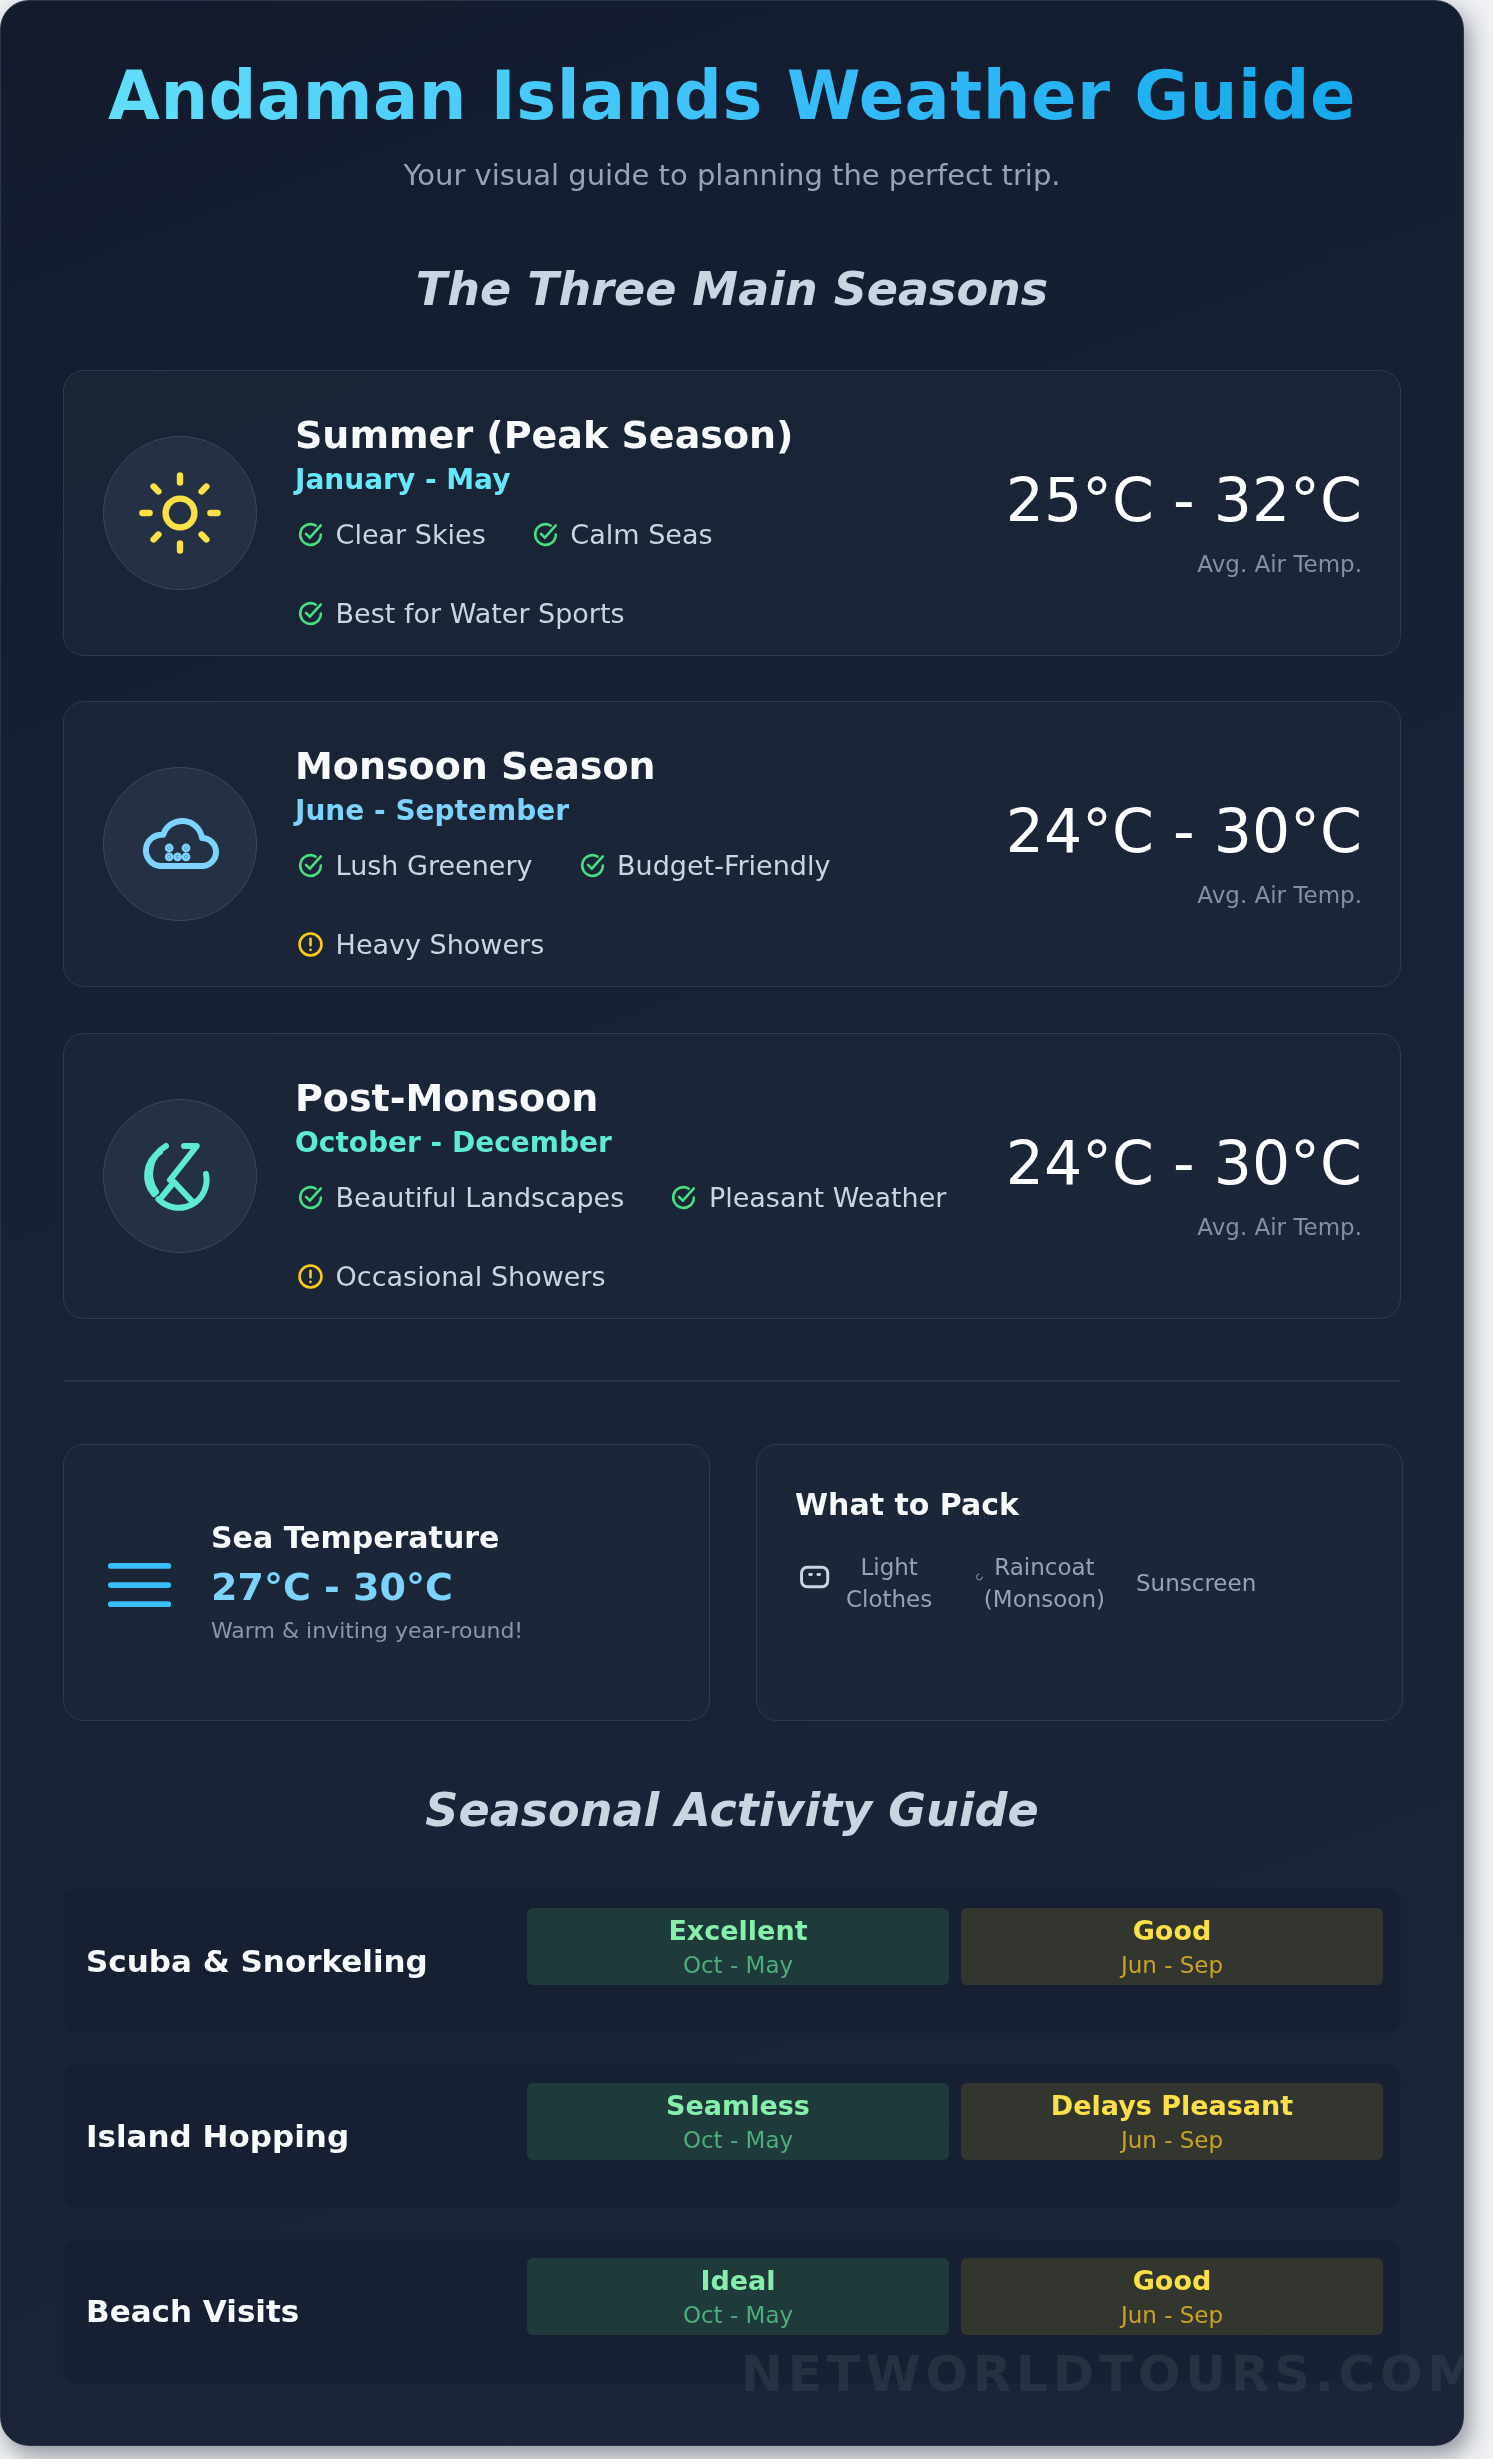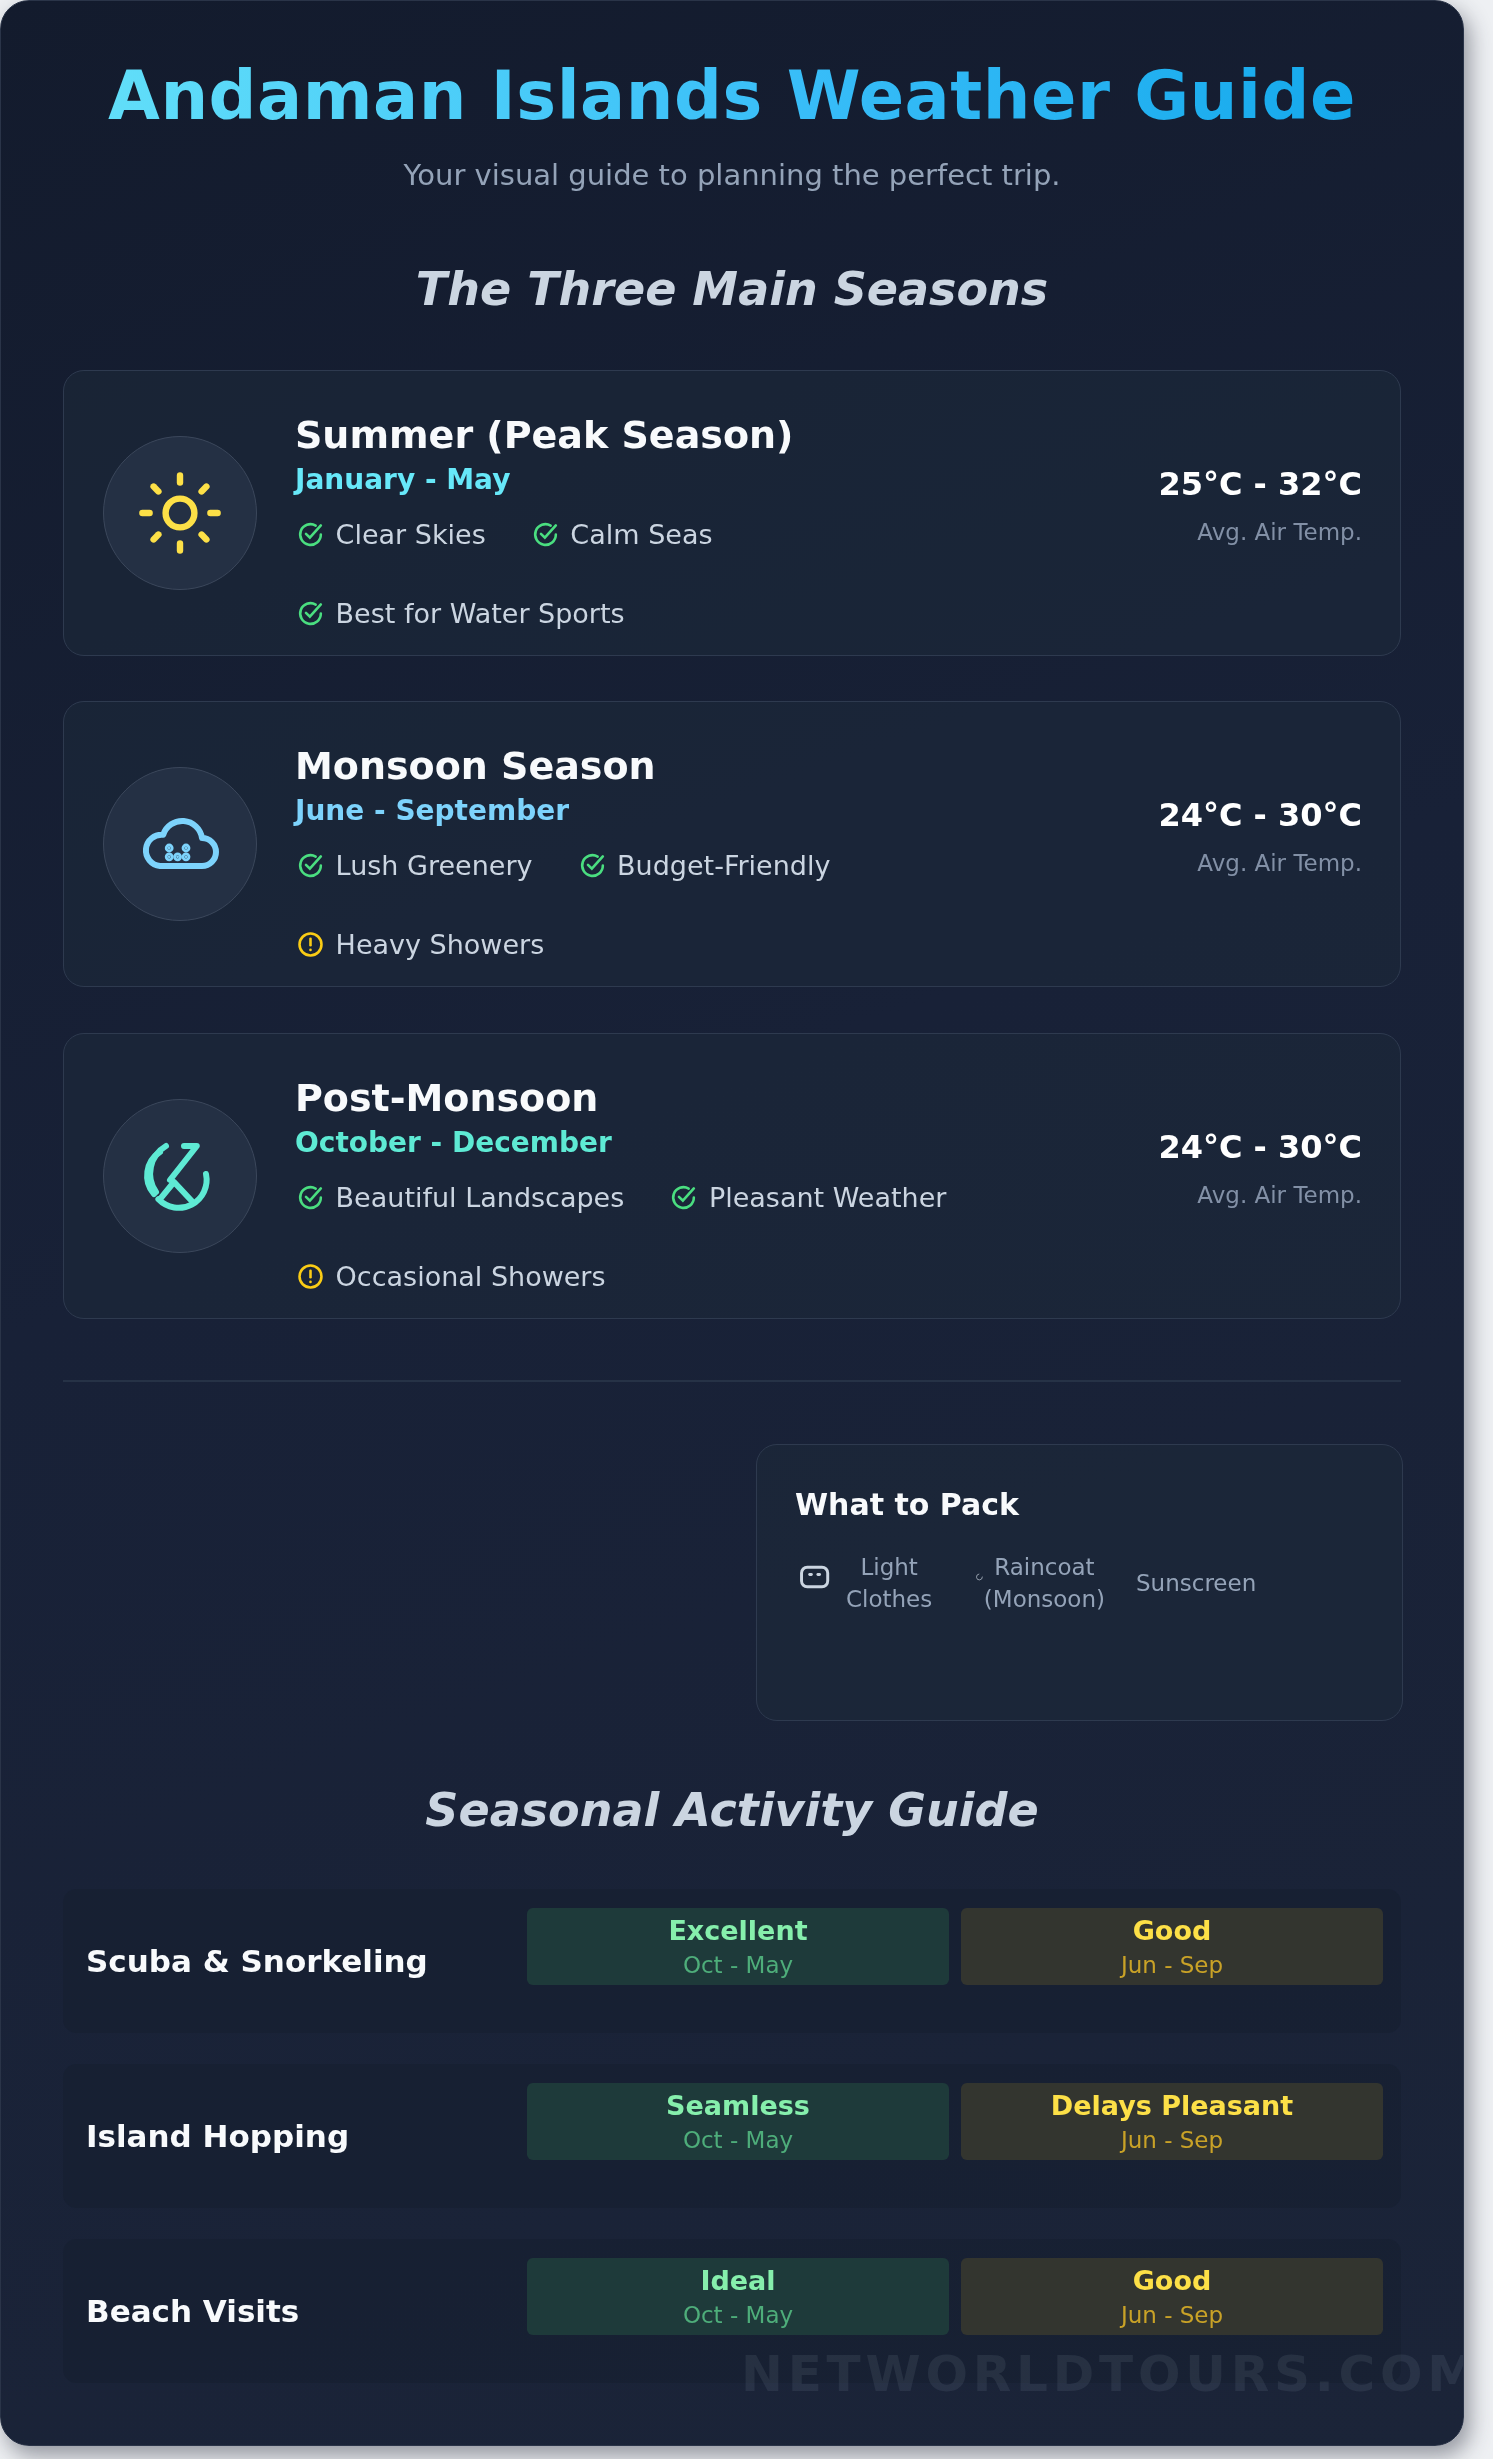--- a/index.html
+++ b/index.html
@@ -36,21 +36,21 @@
     position: absolute; left: 39px; top: 65px; width: 154px; height: 154px;
     border-radius: 50%; background: #243044; border: 1.9px solid #3b475b;
     display: flex; align-items: center; justify-content: center;
   }
   .season-name { position: absolute; left: 231px; top: 42px; font-size: 38px; font-weight: bold; color: #f8fafc; }
   .season-months { position: absolute; left: 231px; top: 92px; font-size: 28px; font-weight: bold; }
   .features { position: absolute; left: 231px; top: 146px; width: 730px; display: flex; flex-wrap: wrap; row-gap: 19px; column-gap: 31px; gap: 44px; }
   .feature { display: flex; align-items: center; gap: 9.6px; font-size: 27px; color: #cbd5e1; height: 35px; }
   .feature svg { width: 31px; height: 31px; flex: none; }
   .temp { position: absolute; right: 38px; top: 94px; text-align: right; }
-  .temp-value { font-size: 32px; font-weight: bold; color: #ffffff; }
+  .temp-value { font-size: 60px; font-weight: normal; color: #ffffff; }
   .temp-label { font-size: 23px; color: #8290a6; margin-top: 16px; }
   .divider { position: absolute; left: 62px; width: 1338px; top: 1379px; height: 1.9px; background: #263246; }
   .info-card {
     position: absolute; top: 1443px; height: 277px; width: 647px;
     border: 1.9px solid #2e3a4f; border-radius: 21px; background: rgba(30,41,59,0.55);
   }
   .sea-icon { position: absolute; left: 43px; top: 115px; }
   .sea-title { position: absolute; left: 147px; top: 75px; font-size: 30px; font-weight: bold; color: #f8fafc; }
   .sea-value { position: absolute; left: 147px; top: 120px; font-size: 38px; font-weight: bold; color: #7dd3fc; }
   .sea-note { position: absolute; left: 147px; top: 173px; font-size: 22px; color: #8a96aa; }
@@ -211,20 +211,30 @@
       </div>
     </div>
     <div class="temp">
       <div class="temp-value">24°C - 30°C</div>
       <div class="temp-label">Avg. Air Temp.</div>
     </div>
   </div>
 
   <div class="divider"></div>
 
+  <div class="info-card" style="left:62px">
+    <svg class="sea-icon" width="67" height="54" viewBox="0 0 70 56" stroke="#38bdf8" stroke-width="6" stroke-linecap="round">
+      <line x1="4" y1="6" x2="64" y2="6"></line>
+        <line x1="4" y1="26" x2="64" y2="26"></line>
+        <line x1="4" y1="46" x2="64" y2="46"></line>
+    </svg>
+    <div class="sea-title">Sea Temperature</div>
+    <div class="sea-value">27°C - 30°C</div>
+    <div class="sea-note">Warm &amp; inviting year-round!</div>
+  </div>
 
   <div class="info-card" style="left:755px">
     <div class="pack-title">What to Pack</div>
     <div class="pack-items">
       <div class="pack-item" style="width:149px">
         <svg width="54" height="48" viewBox="0 0 24 24" fill="none" stroke="#cbd5e1" stroke-width="1.8" stroke-linecap="round">
             <rect x="4" y="6" width="16" height="12" rx="3.5"></rect>
             <line x1="9" y1="10.5" x2="10" y2="10.5"></line>
             <line x1="14" y1="10.5" x2="15" y2="10.5"></line>
           </svg>

